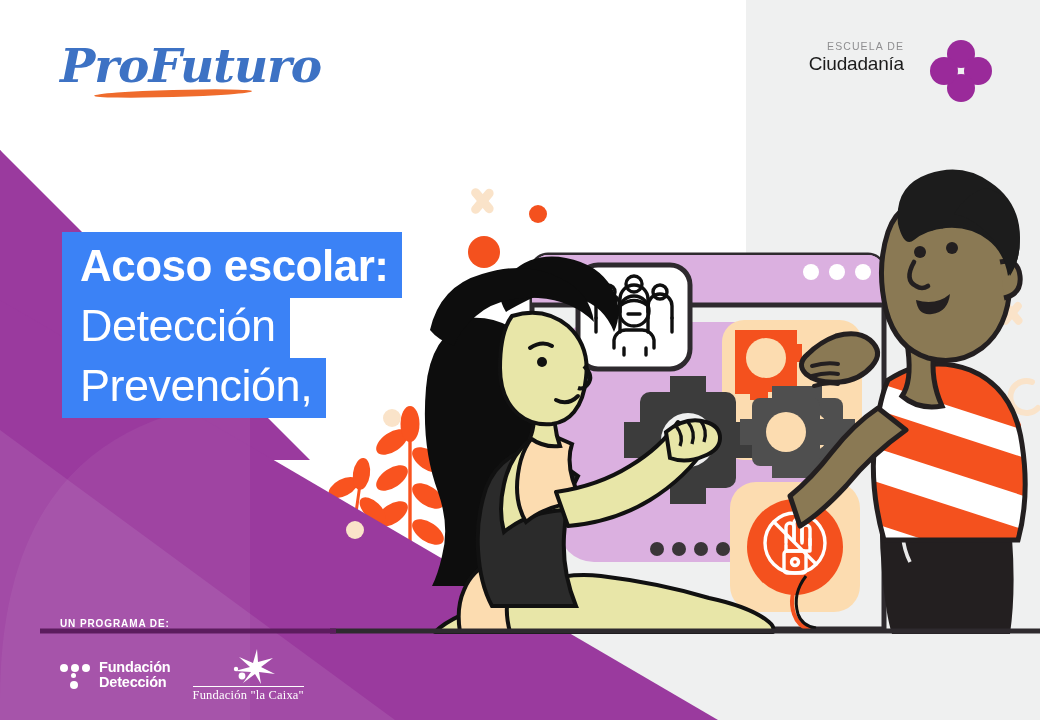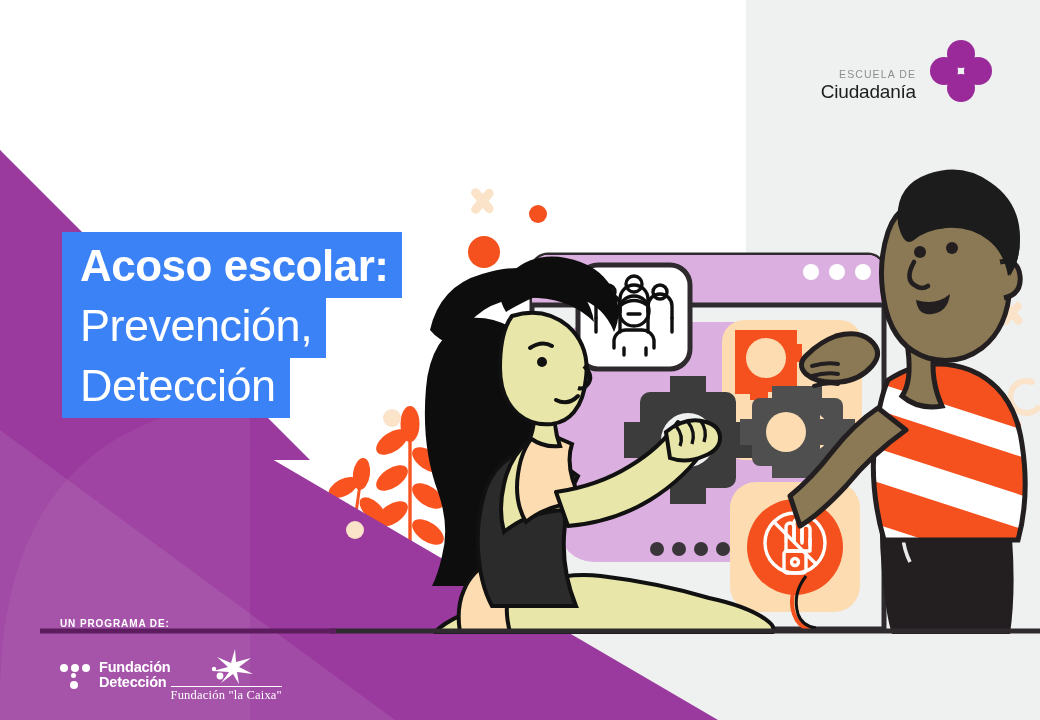--- a/index.html
+++ b/index.html
@@ -22,42 +22,42 @@
   
   .logo-pf{position:absolute;left:60px;top:40px;width:230px;height:62px;}
   .logo-pf .word{
     font-family:"DejaVu Serif", serif;font-style:italic;font-weight:700;
     font-size:47px;color:#3d72c4;letter-spacing:-1px;line-height:52px;white-space:nowrap;
   }
   .logo-pf .swoosh{
     position:absolute;left:34px;top:50px;width:158px;height:7px;background:#ef6b2c;
     border-radius:50%;transform:rotate(-1.6deg);
   }
-  .logo-ec{position:absolute;right:48px;top:40px;display:flex;align-items:flex-end;gap:14px;}
+  .logo-ec{position:absolute;right:48px;top:40px;display:flex;align-items:flex-start;gap:26px;}
   .logo-ec .txt{text-align:right;}
   .logo-ec .l1{font-size:10.5px;letter-spacing:1.1px;color:#8e8e90;line-height:13px;}
   .logo-ec .l2{font-size:19px;font-weight:400;color:#1c1c1c;line-height:21px;letter-spacing:-.2px;}
   .flower{position:relative;width:62px;height:62px;}
   .flower i{position:absolute;width:28px;height:28px;border-radius:50%;background:#9a2a9a;display:block;}
   .flower i.t{left:17px;top:0;} .flower i.b{left:17px;top:34px;}
   .flower i.l{left:0;top:17px;}  .flower i.r{left:34px;top:17px;}
 
   
   .title{position:absolute;left:62px;top:232px;z-index:40;}
   .title .ln{
     display:table;color:#fff;background:#3b82f6;
     padding:2px 14px 6px 18px;line-height:52px;font-size:45px;letter-spacing:-.5px;
     white-space:nowrap;
   }
   .title .ln.b{font-weight:700;padding-top:8px;font-size:44px;}
 
   
   .footer{position:absolute;left:60px;top:618px;z-index:40;}
   .footer .lbl{font-size:10px;font-weight:700;letter-spacing:.9px;color:#ffffff;}
-  .footer .row{display:flex;align-items:center;margin-top:18px;}
+  .footer .row{display:flex;align-items:center;gap:22px;margin-top:18px;}
   .ft{display:flex;align-items:center;gap:9px;}
   .ft .dots{position:relative;width:30px;height:28px;}
   .ft .dots b{position:absolute;width:8px;height:8px;border-radius:50%;background:#fff;display:block;}
   .ft .dots b:nth-child(1){left:0;top:3px;}
   .ft .dots b:nth-child(2){left:11px;top:3px;}
   .ft .dots b:nth-child(3){left:22px;top:3px;}
   .ft .dots b:nth-child(4){left:11px;top:12px;width:5px;height:5px;}
   .ft .dots b:nth-child(5){left:10px;top:20px;}
   .ft .name{font-size:14.5px;font-weight:700;color:#fff;line-height:15px;letter-spacing:-.2px;}
   .caixa{display:flex;flex-direction:column;align-items:center;}
@@ -338,38 +338,42 @@
         <path d="M898,224 q-4,-38 30,-50 q34,-12 62,8 q30,20 30,56 q0,26 -12,38
                  q-4,-24 -20,-36 q-18,-14 -42,-12 q-20,2 -32,12 q-10,8 -16,-16 z" fill="#1c1c1c"></path>
         <path d="M986,188 q26,6 32,36 q6,30 -8,52 q-8,-30 -26,-46 q-16,-14 -30,-16 q14,-22 32,-26 z" fill="#1c1c1c"></path>
       </g>
 
       <line x1="330" y1="631" x2="1040" y2="631" stroke="#2e2a2e" stroke-width="5"></line>
       <line x1="40" y1="631" x2="336" y2="631" stroke="#5c1c5e" stroke-width="5"></line>
     </svg>
   </div>
 
+  <div class="logo-pf">
+    <div class="word">ProFuturo</div>
+    <div class="swoosh"></div>
+  </div>
 
   <div class="logo-ec">
     <div class="txt">
       <div class="l1">ESCUELA DE</div>
       <div class="l2">Ciudadanía</div>
     </div>
     <div class="flower">
       <i class="t"></i>
         <i class="r"></i>
         <i class="b"></i>
         <i class="l"></i>
     </div>
   </div>
 
   <div class="title">
     <div class="ln b">Acoso escolar:</div>
+    <div class="ln">Detección</div>
     <div class="ln">Prevención,</div>
-    <div class="ln">Detección</div>
   </div>
 
   <div class="footer">
     <div class="lbl">UN PROGRAMA DE:</div>
     <div class="row">
 
       <div class="ft">
         <div class="dots">
           <b></b>
             <b></b>

